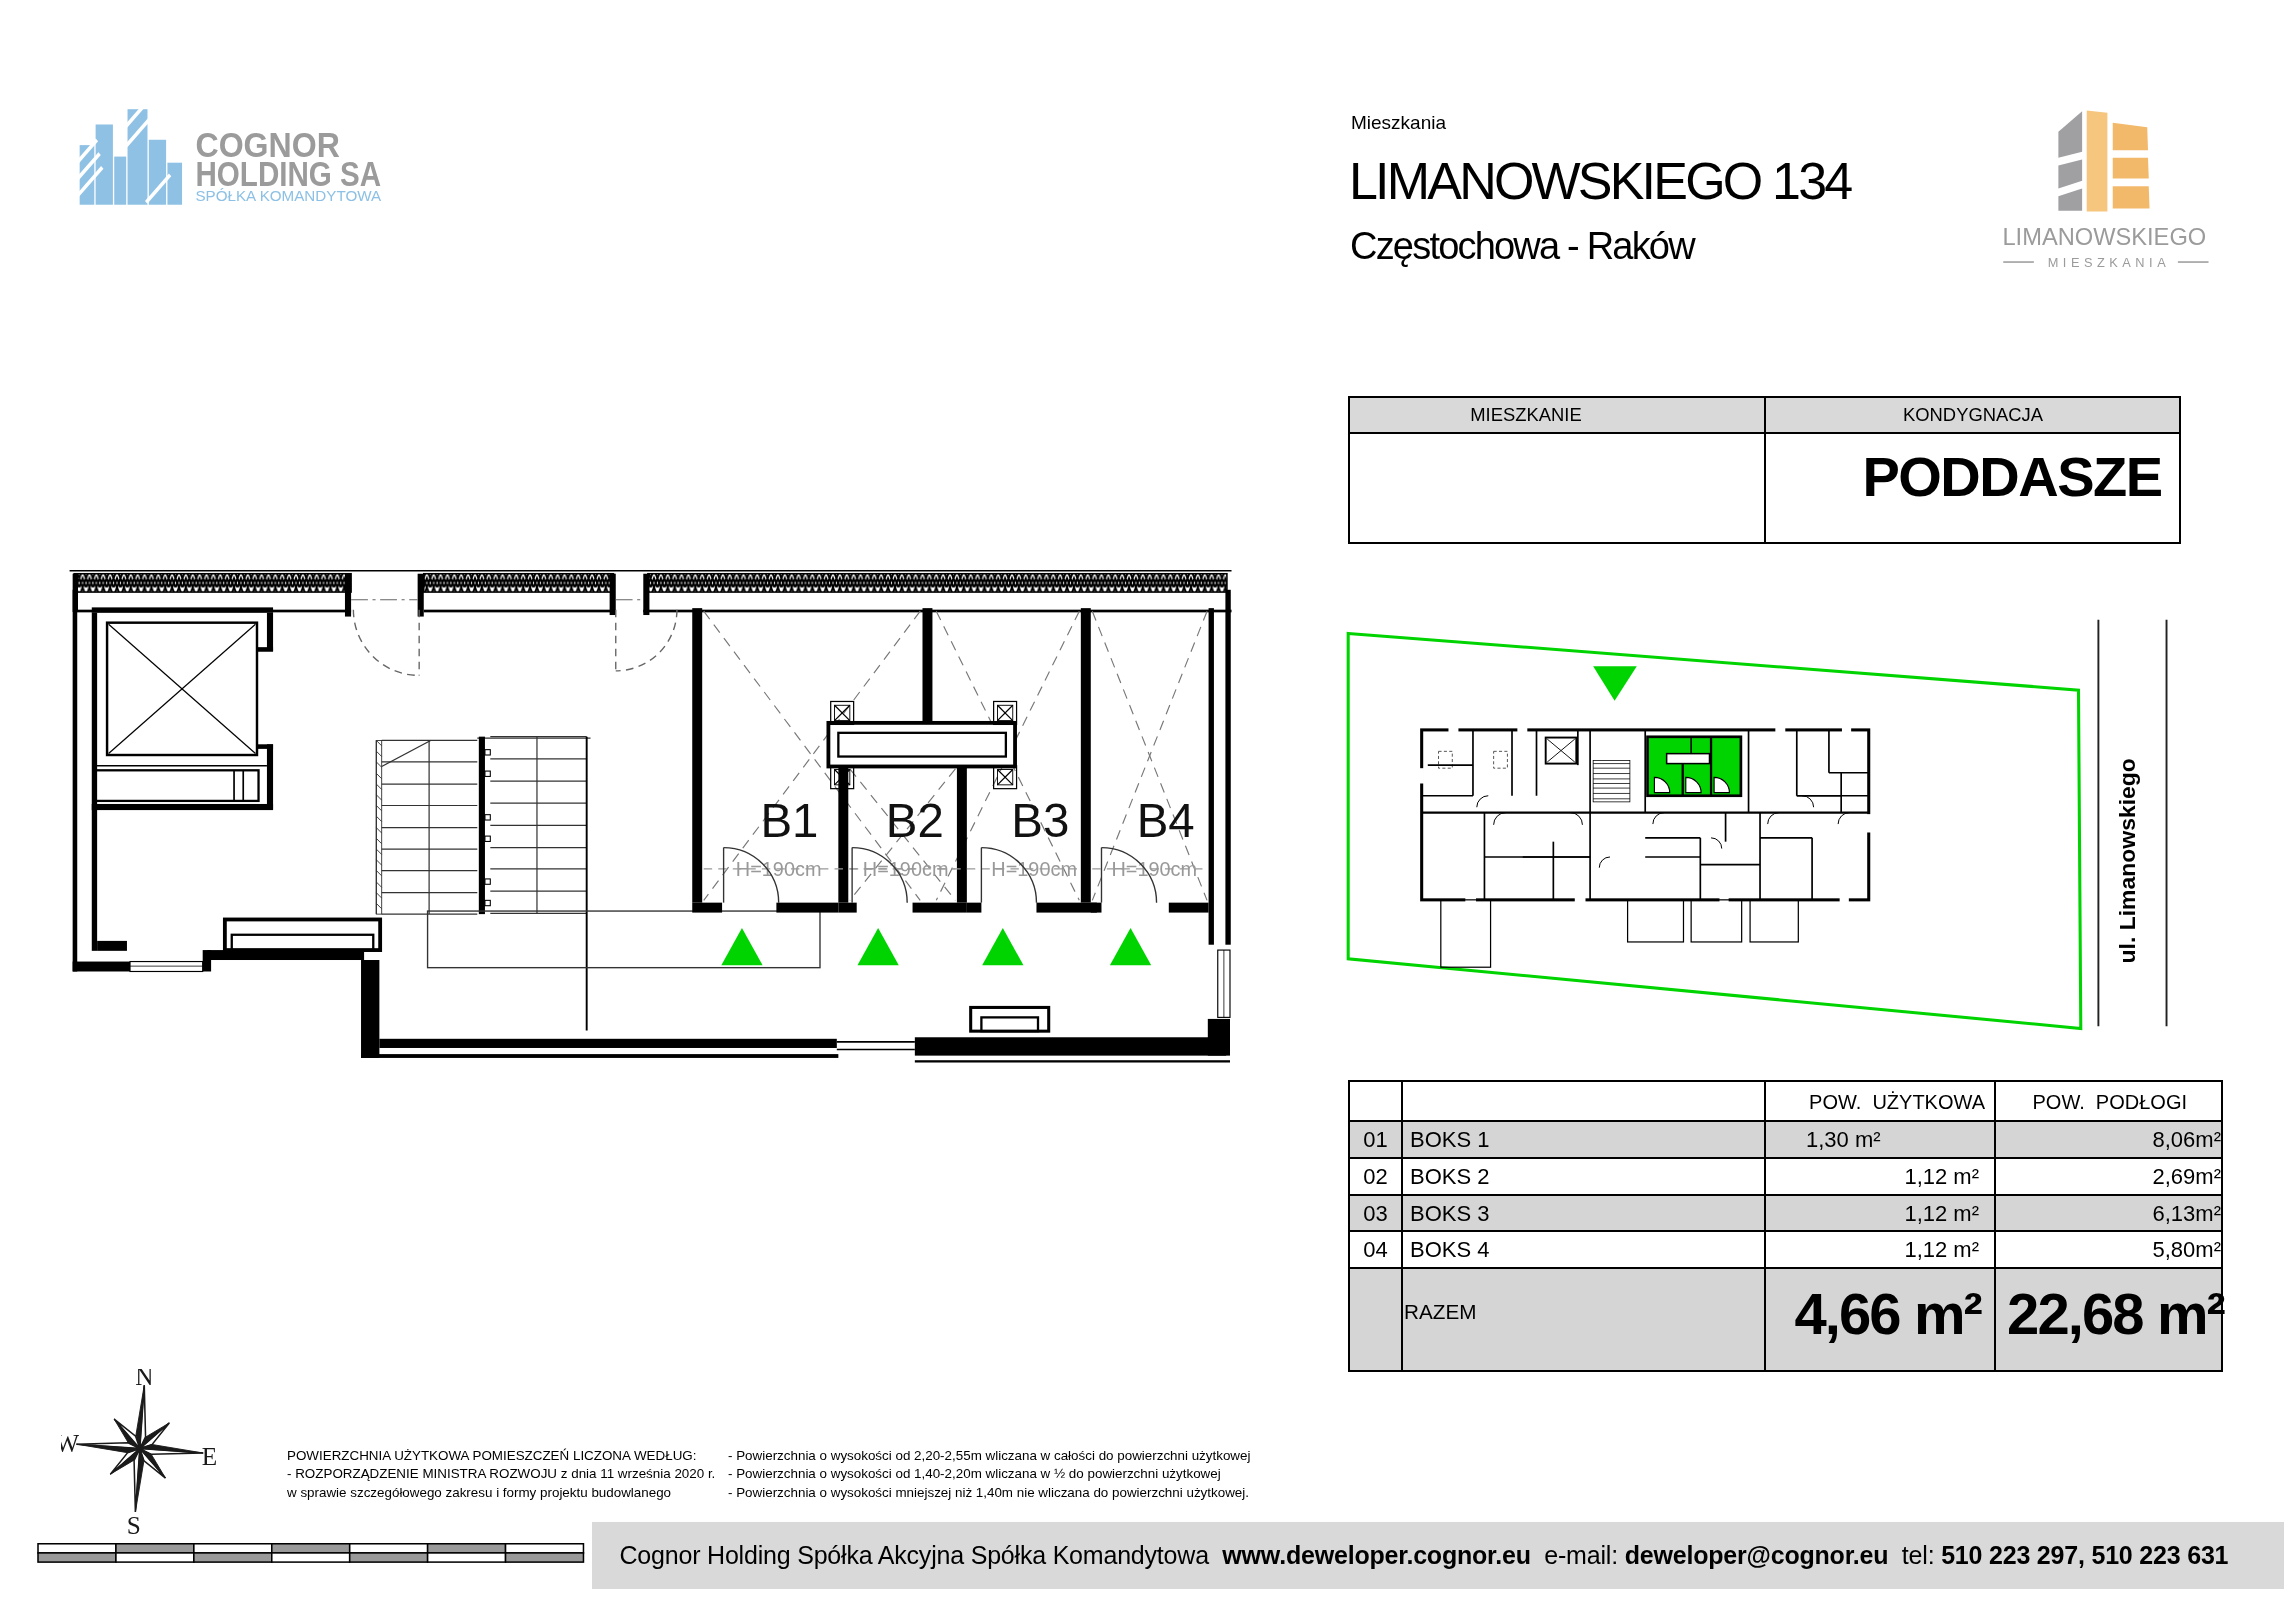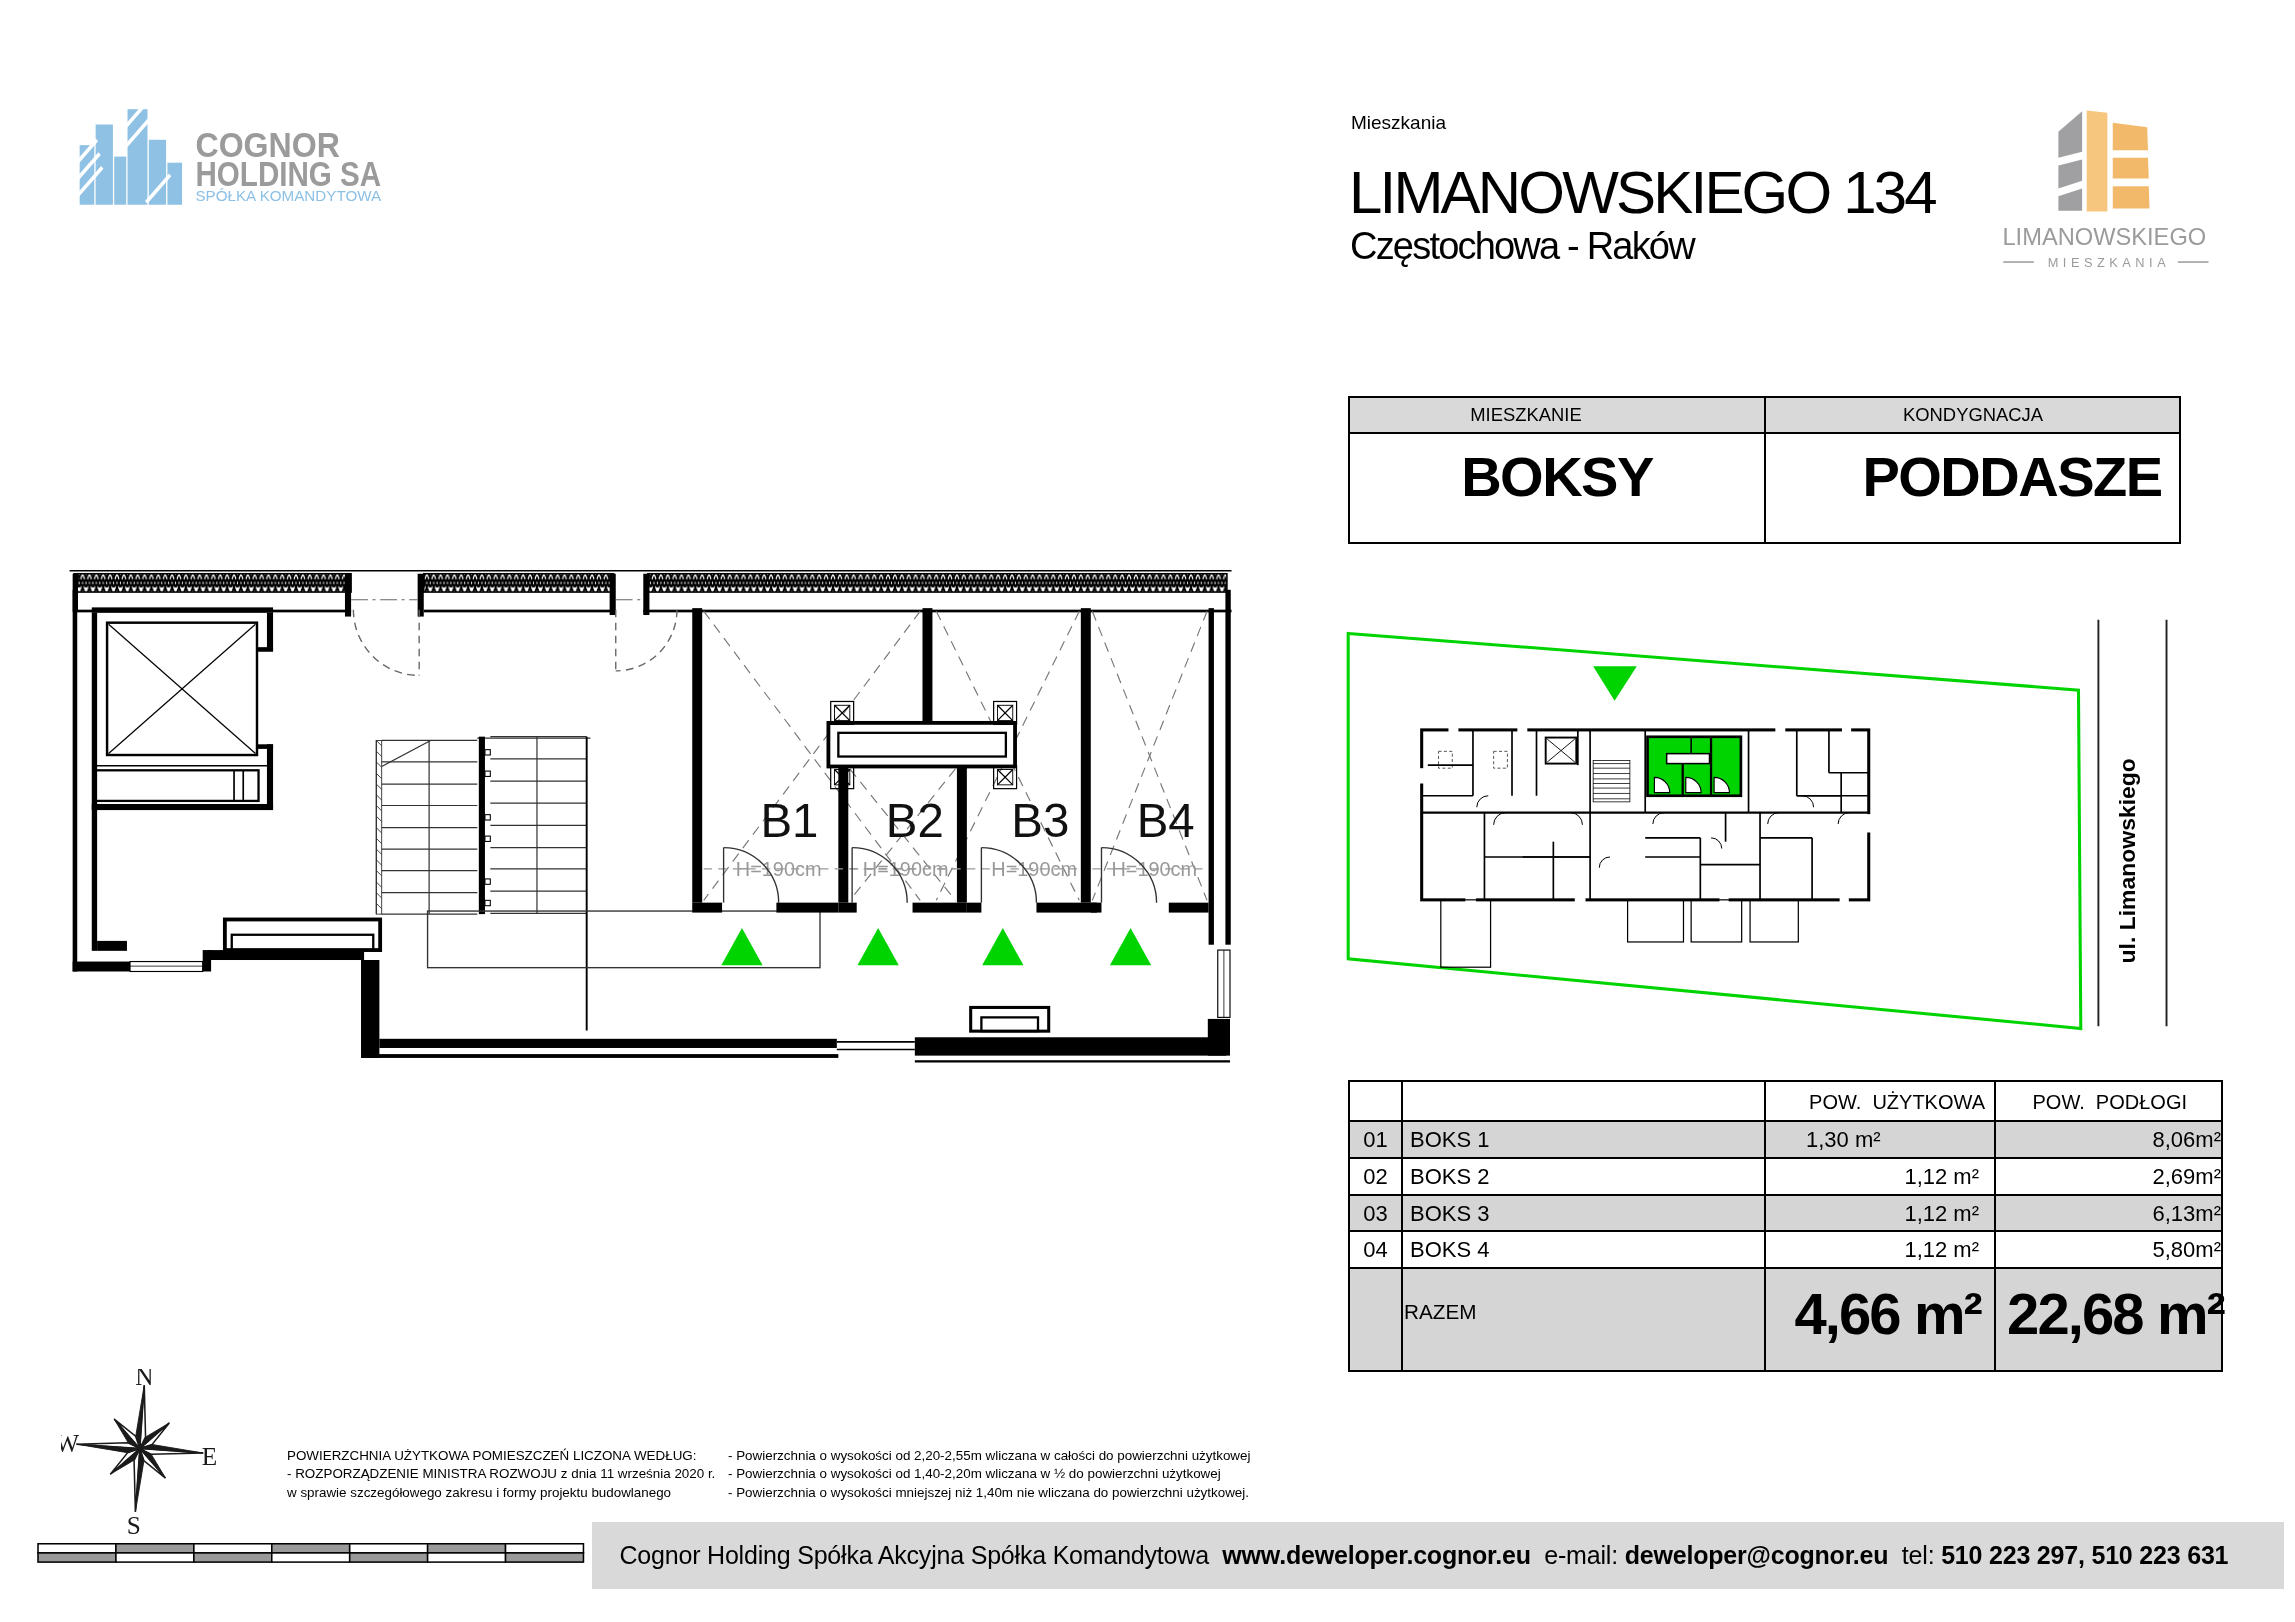--- a/index.html
+++ b/index.html
@@ -27,21 +27,21 @@
     <line x1="74" y1="56" x2="110" y2="20"></line>
     <line x1="104" y1="130" x2="140" y2="94"></line>
   </g>
   <text x="155" y="70" font-size="47" font-weight="bold" fill="#9b9b9b" textLength="189" lengthAdjust="spacingAndGlyphs">COGNOR</text>
   <text x="155" y="108" font-size="47" font-weight="bold" fill="#9b9b9b" textLength="243" lengthAdjust="spacingAndGlyphs">HOLDING SA</text>
   <text x="155" y="128" font-size="20" fill="#8cc0e4" textLength="243" lengthAdjust="spacingAndGlyphs">SPÓŁKA KOMANDYTOWA</text>
 </svg>
 
 <div class="abs" style="left:1351px;top:112px;font-size:19px;">Mieszkania</div>
 
-<div class="abs" style="left:1349px;top:158px;font-size:60px;letter-spacing:-2.8px;text-align:right;">LIMANOWSKIEGO 134</div>
+<div class="abs" style="left:1349px;top:151px;font-size:52px;letter-spacing:-2.8px;text-align:right;">LIMANOWSKIEGO 134</div>
 
 <div class="abs" style="left:1350px;top:225px;font-size:38px;letter-spacing:-1.8px;">Częstochowa - Raków</div>
 
 <svg class="abs" style="left:1997px;top:92px;" width="230" height="180" viewBox="0 0 300 235">
 
   <g fill="#a0a0a3">
     <polygon points="80,52 111,25 111,78 80,86"></polygon>
     <polygon points="80,96 111,88 111,116 80,126"></polygon>
     <polygon points="80,136 111,126 111,155 80,155"></polygon>
   </g>
@@ -65,21 +65,20 @@
 <div class="abs" style="left:1348px;top:396px;width:833px;height:148px;border:2.3px solid #000;box-sizing:border-box;">
 
   <div class="abs" style="left:0;top:0;width:100%;height:36px;background:#d9d9d9;border-bottom:2.3px solid #000;box-sizing:border-box;"></div>
 
   <div class="abs" style="left:414px;top:0;width:2.3px;height:100%;background:#000;"></div>
 
   <div class="abs" style="left:0;top:6.1px;width:352px;text-align:center;font-size:18.4px;">MIESZKANIE</div>
 
   <div class="abs" style="left:416px;top:6.1px;width:414px;text-align:center;font-size:18.4px;">KONDYGNACJA</div>
 
-  <div class="abs" style="left:0;top:46px;width:414px;text-align:center;font-size:56px;letter-spacing:-1.5px;font-weight:bold;">BOKSY</div>
 
   <div class="abs" style="left:416px;top:46px;width:492px;text-align:center;font-size:56px;letter-spacing:-1.5px;font-weight:bold;">PODDASZE</div>
 </div>
 
 <svg class="abs" style="left:1339px;top:612px;" width="888" height="467" viewBox="1750 800 1160 610">
 
 <polygon points="1762,828 2716,902 2719,1344 1762,1253" fill="none" stroke="#00d400" stroke-width="4"></polygon>
 
 <polygon points="2082,871 2139,871 2110,916" fill="#00d400"></polygon>
 

